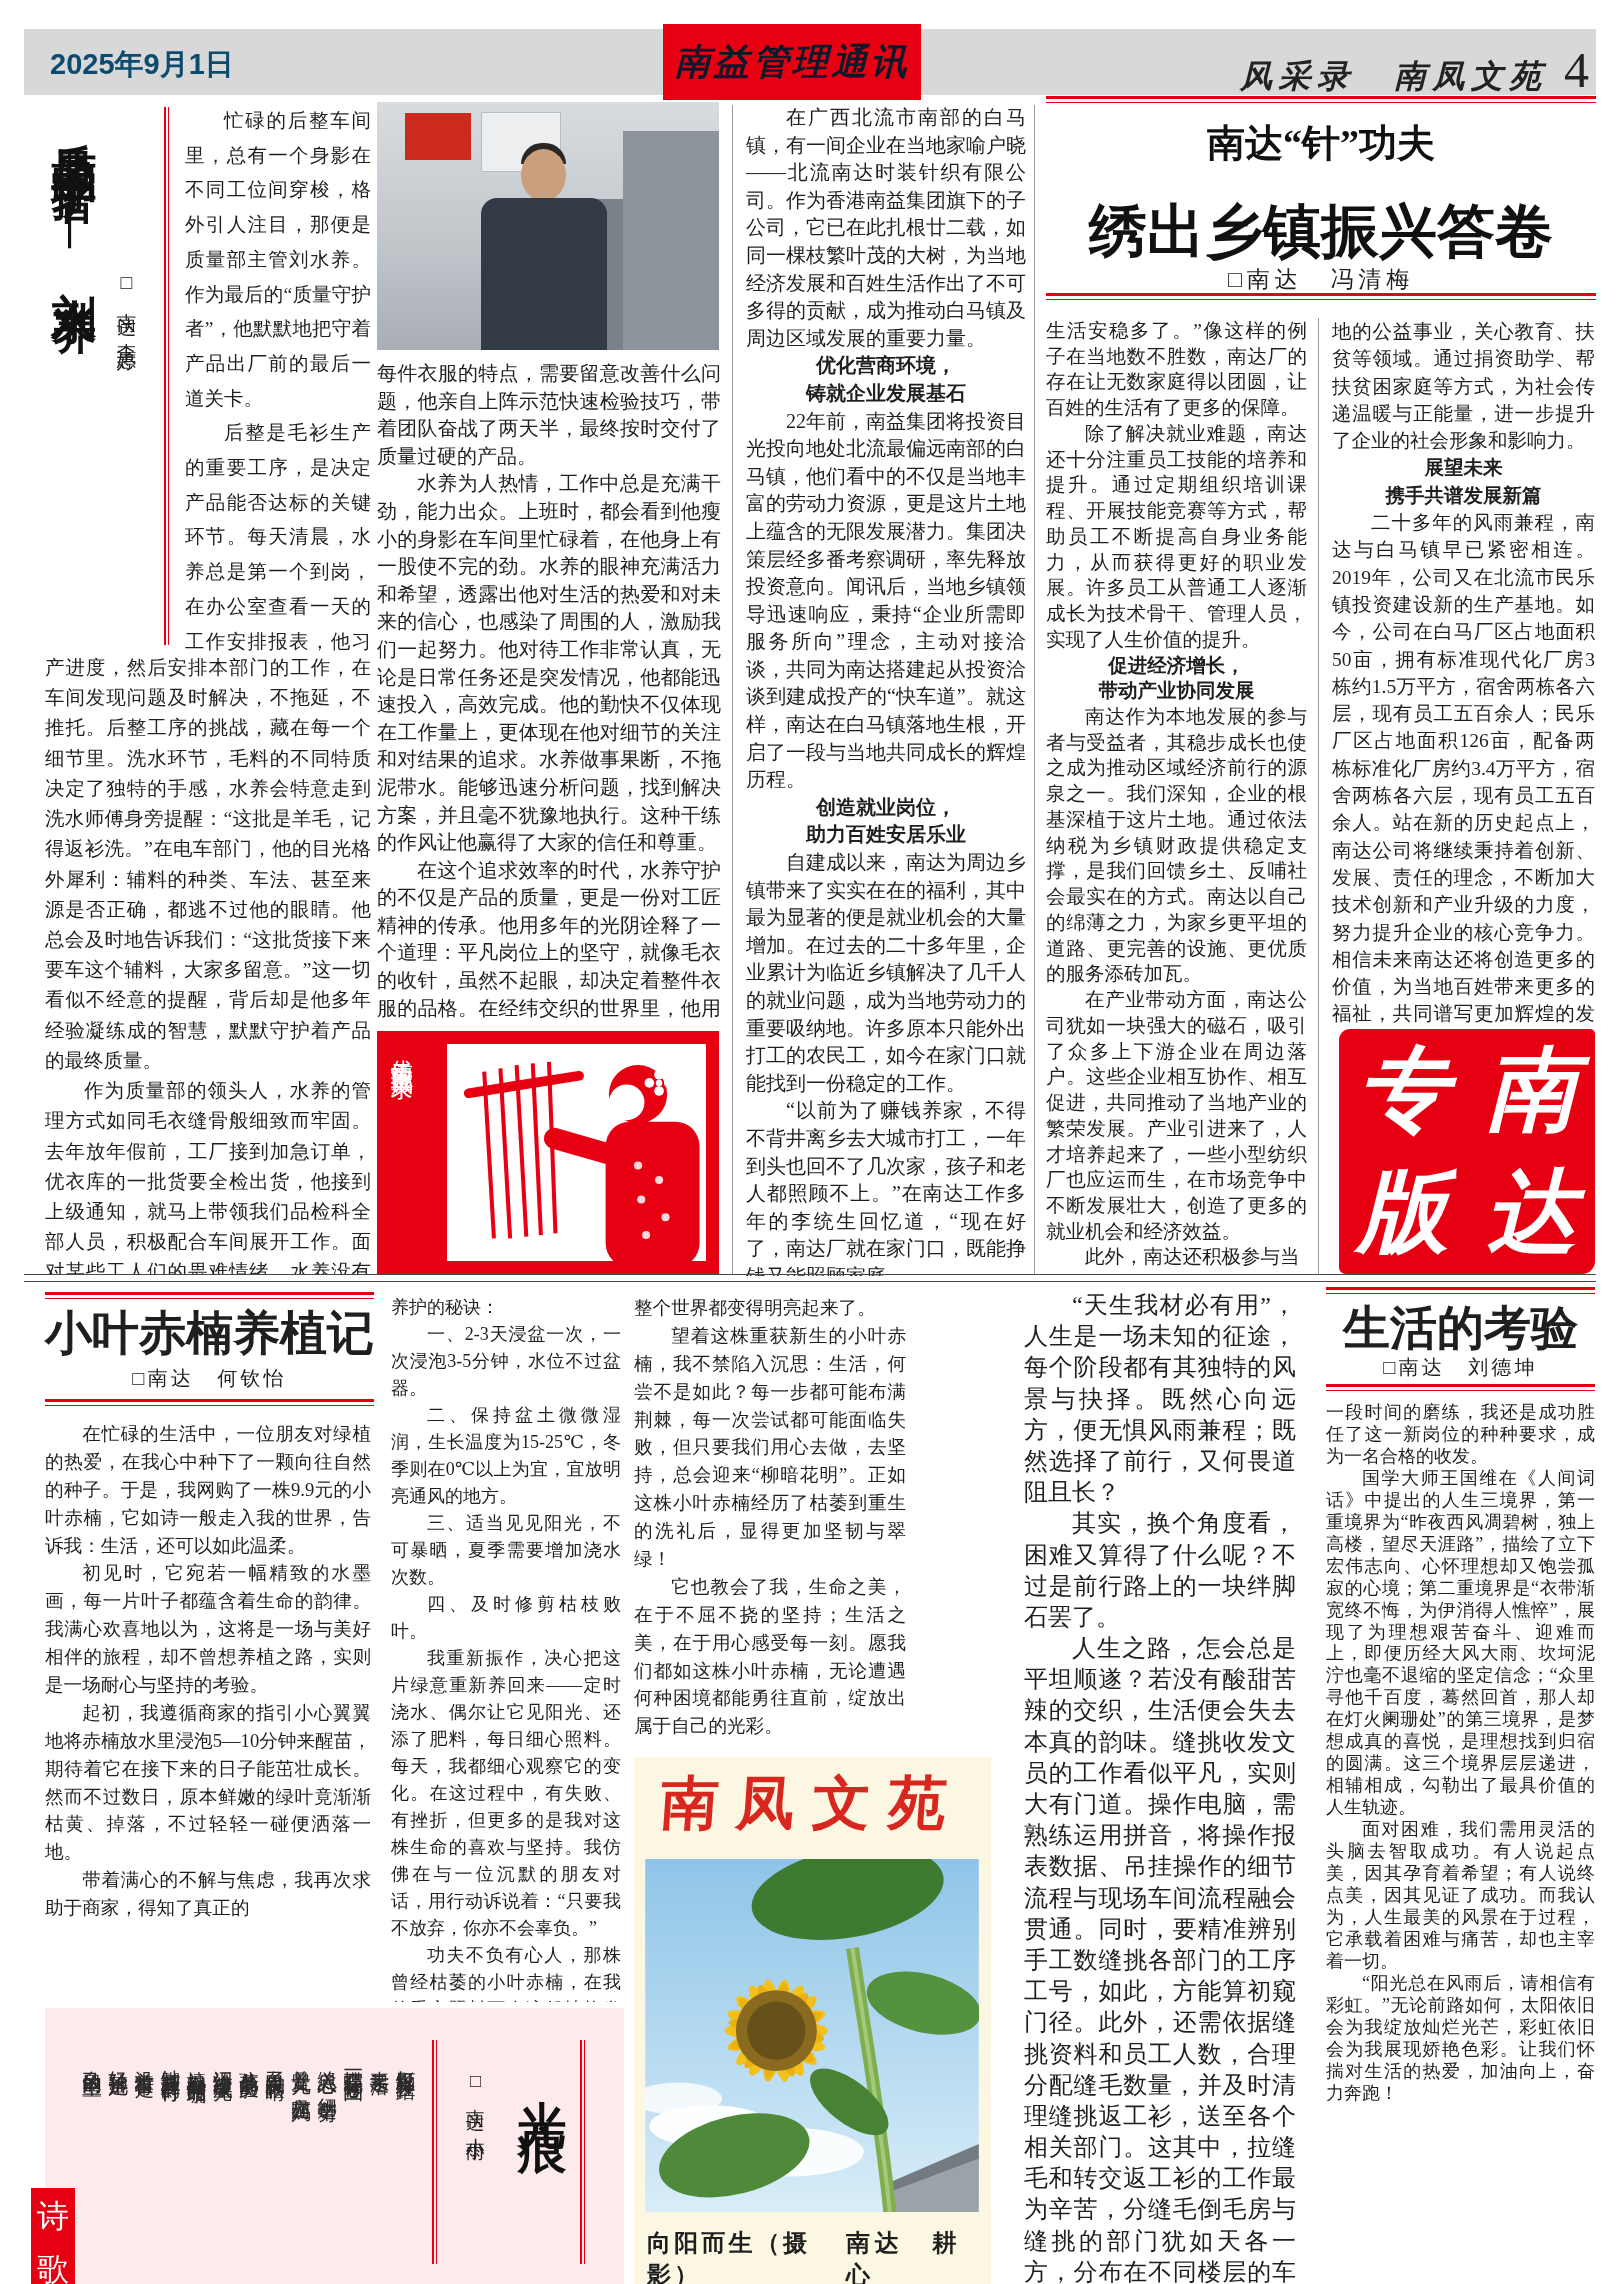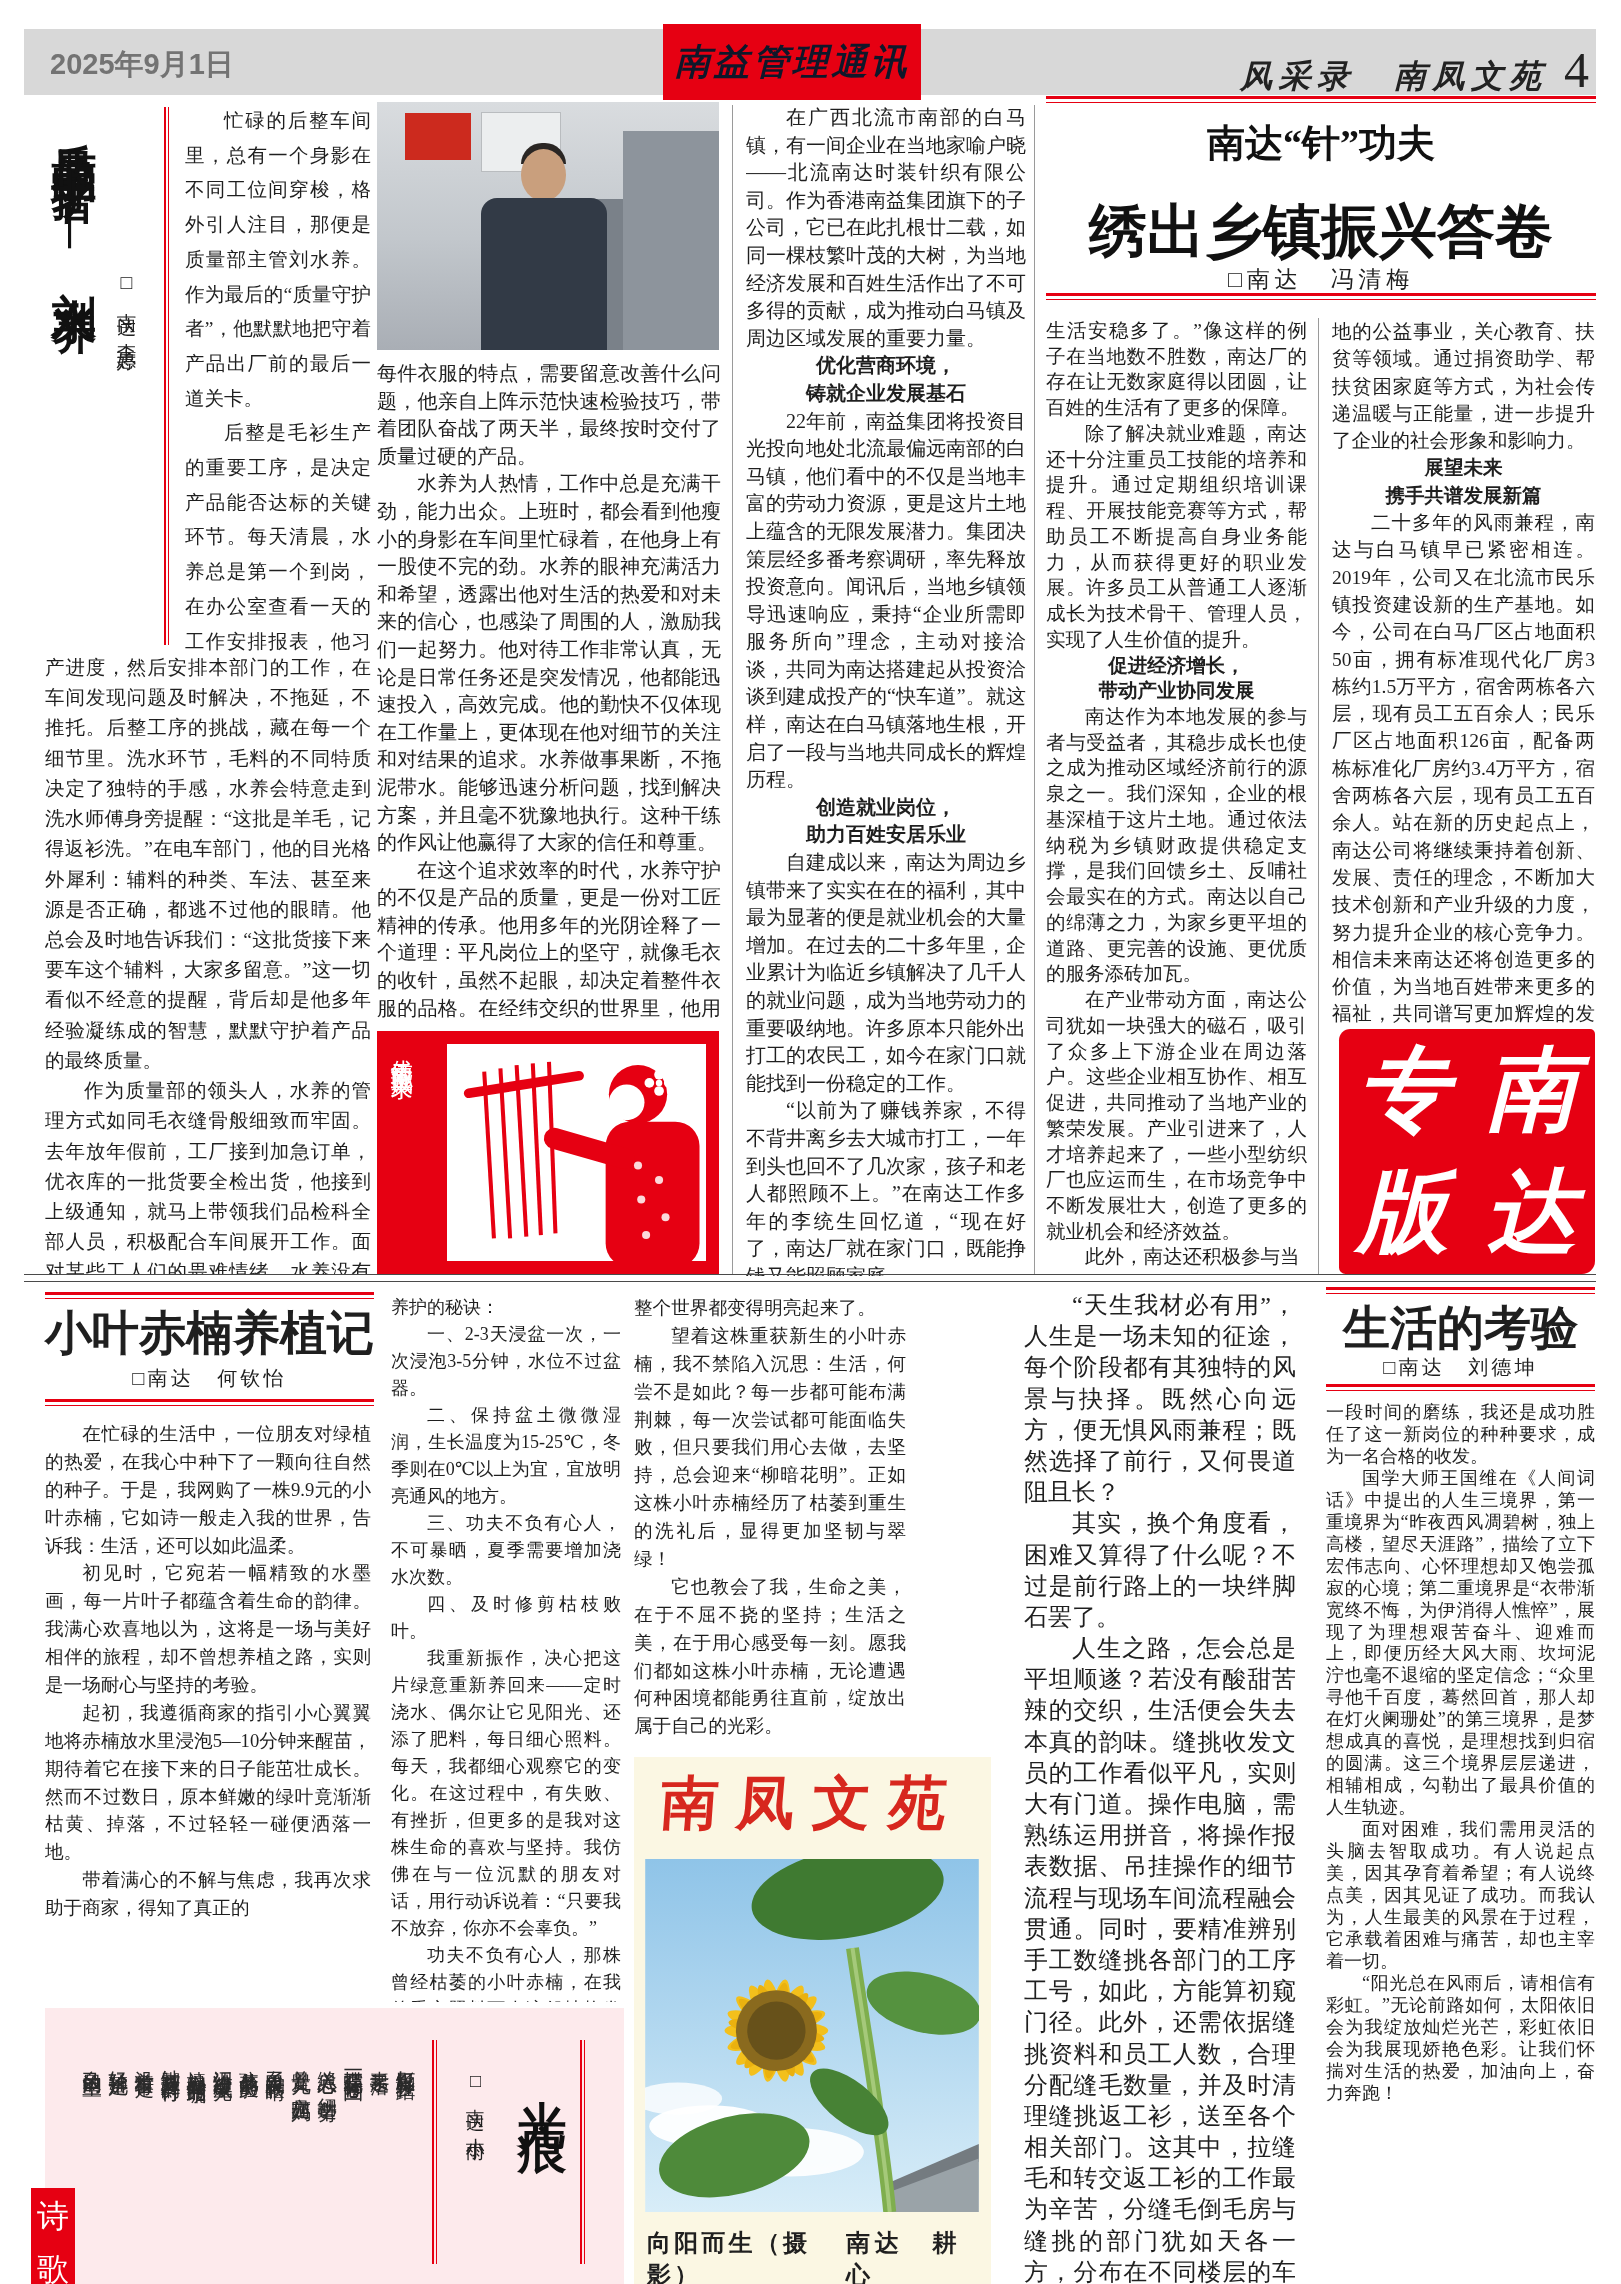--- a/index.html
+++ b/index.html
@@ -3,21 +3,21 @@
 <meta charset="utf-8">
 <style>
   html,body{margin:0;padding:0;background:#ffffff;}
   .page{position:relative;width:1621px;height:2284px;background:#fff;overflow:hidden;
         font-family:"Liberation Serif","DejaVu Serif",serif;color:#1f1f1f;}
   .abs{position:absolute;}
 
   
   #hdr-bar{left:24px;top:29px;width:1572px;height:66px;background:#d8d8d8;}
   #hdr-date{left:50px;top:45px;font-family:"Liberation Sans","DejaVu Sans",sans-serif;
-            font-weight:700;font-size:29px;color:#737373;}
+            font-weight:700;font-size:29px;color:#0c4a6e;}
   #hdr-mast{left:663px;top:24px;width:258px;height:76px;background:#e60012;color:#0f172a;
             display:flex;align-items:center;justify-content:center;font-weight:700;font-size:36px;
             letter-spacing:3.2px;font-style:italic;}
   #hdr-right{left:1119px;top:41px;width:470px;display:flex;justify-content:flex-end;align-items:baseline;gap:16px;padding-right:4.9px;}
   #hdr-sec{font-size:32px;font-weight:700;font-style:italic;letter-spacing:6.5px;color:#222;}
   #hdr-page{font-size:50px;font-weight:400;color:#222;}
 
   
   .coltext{text-align:justify;overflow:hidden;}
   .seg{margin:0;}
@@ -243,21 +243,21 @@
   <div class="abs coltext" id="b3-col1">
       <div class="seg seg-p">在忙碌的生活中，一位朋友对绿植的热爱，在我心中种下了一颗向往自然的种子。于是，我网购了一株9.9元的小叶赤楠，它如诗一般走入我的世界，告诉我：生活，还可以如此温柔。</div>
       <div class="seg seg-p">初见时，它宛若一幅精致的水墨画，每一片叶子都蕴含着生命的韵律。我满心欢喜地以为，这将是一场与美好相伴的旅程，却不曾想养植之路，实则是一场耐心与坚持的考验。</div>
       <div class="seg seg-p">起初，我遵循商家的指引小心翼翼地将赤楠放水里浸泡5—10分钟来醒苗，期待着它在接下来的日子能茁壮成长。然而不过数日，原本鲜嫩的绿叶竟渐渐枯黄、掉落，不过轻轻一碰便洒落一地。</div>
       <div class="seg seg-p">带着满心的不解与焦虑，我再次求助于商家，得知了真正的</div>
     </div>
   <div class="abs coltext" id="b3-col2">
       <div class="seg seg-c">养护的秘诀：</div>
       <div class="seg seg-p">一、2-3天浸盆一次，一次浸泡3-5分钟，水位不过盆器。</div>
       <div class="seg seg-p">二、保持盆土微微湿润，生长温度为15-25℃，冬季则在0℃以上为宜，宜放明亮通风的地方。</div>
-      <div class="seg seg-p">三、功夫不负有心人，不可暴晒，夏季需要增加浇水次数。</div>
+      <div class="seg seg-p">三、适当见见阳光，不可暴晒，夏季需要增加浇水次数。</div>
       <div class="seg seg-p">四、及时修剪枯枝败叶。</div>
       <div class="seg seg-p">我重新振作，决心把这片绿意重新养回来——定时浇水、偶尔让它见阳光、还添了肥料，每日细心照料。每天，我都细心观察它的变化。在这过程中，有失败、有挫折，但更多的是我对这株生命的喜欢与坚持。我仿佛在与一位沉默的朋友对话，用行动诉说着：“只要我不放弃，你亦不会辜负。”</div>
       <div class="seg seg-p">功夫不负有心人，那株曾经枯萎的小叶赤楠，在我的悉心照料下奇迹般地焕发了新生。细小嫩绿的新芽悄然探出头来，如同生命的信使宣告着胜利的到来，那一刻，我的心被喜悦填满了，</div>
     </div>
   <div class="abs coltext" id="b3-col3">
       <div class="seg seg-c">整个世界都变得明亮起来了。</div>
       <div class="seg seg-p">望着这株重获新生的小叶赤楠，我不禁陷入沉思：生活，何尝不是如此？每一步都可能布满荆棘，每一次尝试都可能面临失败，但只要我们用心去做，去坚持，总会迎来“柳暗花明”。正如这株小叶赤楠经历了枯萎到重生的洗礼后，显得更加坚韧与翠绿！</div>
       <div class="seg seg-p">它也教会了我，生命之美，在于不屈不挠的坚持；生活之美，在于用心感受每一刻。愿我们都如这株小叶赤楠，无论遭遇何种困境都能勇往直前，绽放出属于自己的光彩。</div>
     </div>
 

